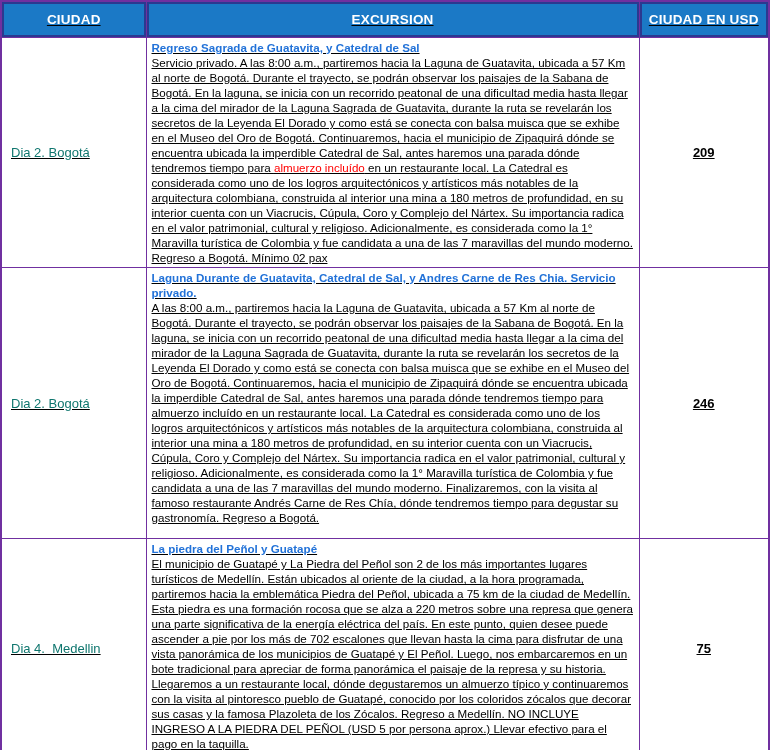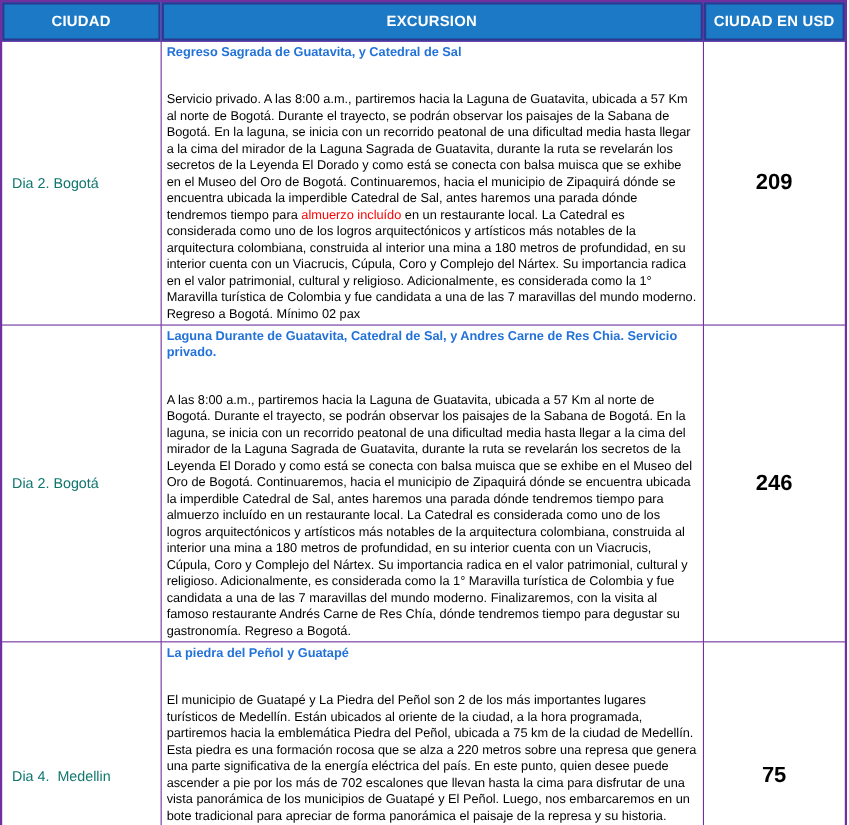--- a/index.html
+++ b/index.html
@@ -1,19 +1,20 @@
 <!DOCTYPE html>
 <html><head>
 <meta charset="utf-8">
 <style>
   html, body { margin: 0; padding: 0; background: #fff; }
   .page {
     width: 752px; height: 750px; box-sizing: border-box;
     font-family: "Liberation Sans", sans-serif;
     background: #fff;
+    text-decoration: underline;
   }
   table.tour-table {
     width: 770px; table-layout: fixed; border-collapse: collapse;
     margin: 0 auto;
   }
   table.tour-table, table.tour-table td, table.tour-table th {
     border: 2px solid #7030A0;
   }
   table.tour-table td, table.tour-table th { border-width: 1px; }
   table.tour-table { border-width: 2px; }
@@ -27,33 +28,33 @@
     letter-spacing: 0.2px;
     box-shadow: inset 0 0 0 2px #2B3990;
   }
   td.city-cell {
     vertical-align: middle; text-align: left;
     padding: 0 4px 0 9px; font-size: 13px; color: #0f766e;
     white-space: pre-wrap; background: #fff;
   }
   td.price-cell {
     vertical-align: middle; text-align: center;
-    font-size: 20px; font-weight: bold; color: #000;
+    font-size: 13px; font-weight: bold; color: #000;
     background: #fff;
   }
   td.exc-cell {
     vertical-align: top; text-align: left;
     padding: 2px 5px 2px 5px; background: #fff;
   }
   .exc-title {
     color: #2272D8; font-size: 11.6px; line-height: 15px; font-weight: bold;
     cursor: pointer;
   }
   .exc-body {
-    color: #000; font-size: 11.6px; line-height: 15px; margin-top: 28px;
+    color: #000; font-size: 11.6px; line-height: 15px;
   }
   .red-text { color: #FF0000; }
   tr.r1 { height: 216px; }
   tr.r2 { height: 271px; }
   tr.r3 { height: 221px; }
 </style>
 </head>
 <body>
 
 <div class="page">

